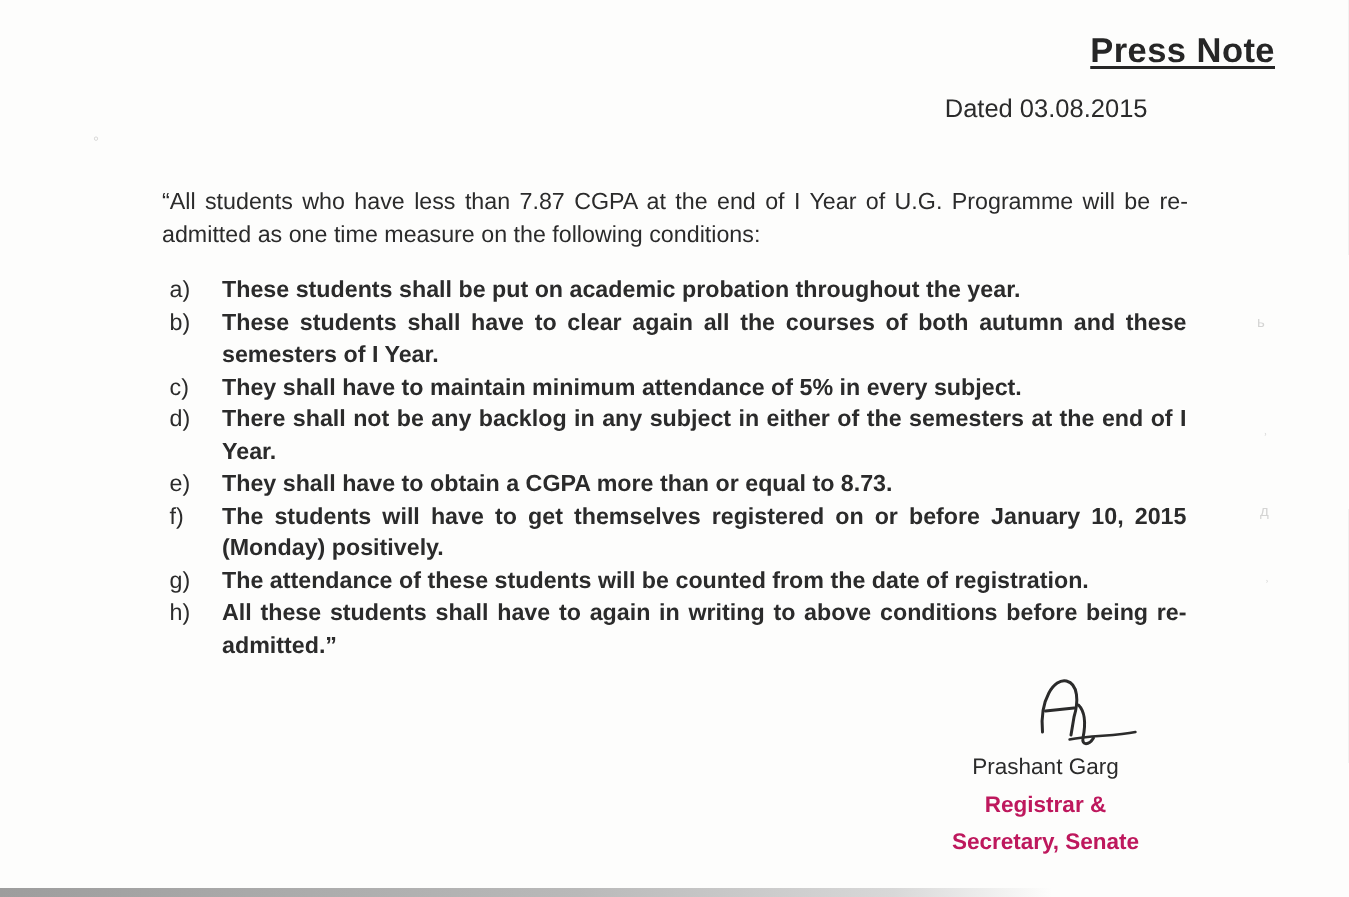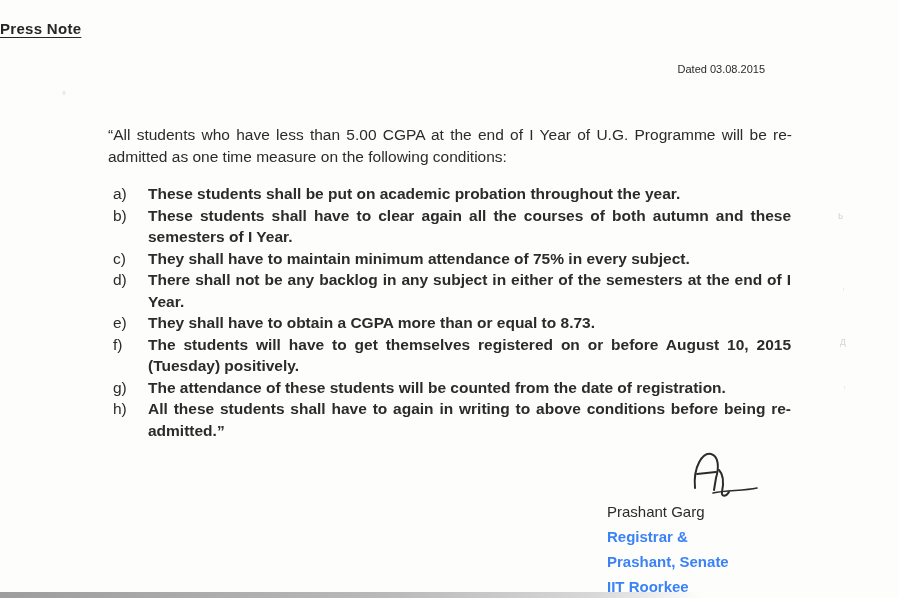--- a/index.html
+++ b/index.html
@@ -12,36 +12,36 @@
     width: 899px;
     height: 598px;
     background: #fdfdfc;
     overflow: hidden;
     font-family: "Liberation Sans", sans-serif;
     color: #262626;
   }
   .doc-title {
     position: absolute;
     top: 20px;
-    left: 0;
+    left: 12px;
     width: 838px;
-    text-align: left;
-    font-size: 15px;
+    text-align: right;
+    font-size: 23px;
     font-weight: bold;
     letter-spacing: 0.3px;
   }
   .doc-title span {
     text-decoration: underline;
     text-underline-offset: 3px;
   }
   .doc-date {
     position: absolute;
     top: 63px;
     right: 134px;
-    font-size: 11px;
+    font-size: 17px;
     color: #2b2b2b;
   }
   .intro {
     position: absolute;
     top: 124px;
     left: 108px;
     width: 684px;
     font-size: 15.5px;
     line-height: 21.5px;
     text-align: justify;
@@ -65,38 +65,39 @@
   .cond-text {
     flex: 1;
     text-align: justify;
     font-weight: bold;
   }
   .signature-block {
     position: absolute;
     top: 448px;
     right: 112px;
     width: 180px;
+    text-align: center;
     color: #1f1f1f;
   }
   .signature-mark {
     height: 52px;
     display: flex;
     justify-content: flex-end;
     padding-right: 26px;
   }
   .sig-name {
     font-size: 15px;
     line-height: 24px;
     color: #2b2b2b;
   }
   .sig-line {
     font-size: 15px;
     font-weight: bold;
     line-height: 25px;
-    color: #3b82f6;
+    color: #be185d;
   }
   .scan-edge-bottom {
     position: absolute;
     bottom: 0;
     left: 0;
     width: 78%;
     height: 6px;
     background: linear-gradient(to right, #9d9d9d 0%, #b9b9b9 55%, #d8d8d8 85%, rgba(220,220,220,0));
   }
   .artifact {
@@ -111,46 +112,46 @@
 <body>
 
 <div class="page">
 
   <div class="doc-title">
     <span>Press Note</span>
   </div>
 
   <div class="doc-date">Dated 03.08.2015</div>
 
-  <div class="intro">“All students who have less than 5.00 CGPA at the end of I Year of U.G. Programme will be re-admitted as one time measure on the following conditions:</div>
+  <div class="intro">“All students who have less than 7.87 CGPA at the end of I Year of U.G. Programme will be re-admitted as one time measure on the following conditions:</div>
 
   <div class="conditions">
     <div class="cond">
       <span class="cond-label">a)</span>
       <span class="cond-text">These students shall be put on academic probation throughout the year.</span>
     </div>
     <div class="cond">
       <span class="cond-label">b)</span>
       <span class="cond-text">These students shall have to clear again all the courses of both autumn and these semesters of I Year.</span>
     </div>
     <div class="cond">
       <span class="cond-label">c)</span>
-      <span class="cond-text">They shall have to maintain minimum attendance of 75% in every subject.</span>
+      <span class="cond-text">They shall have to maintain minimum attendance of 5% in every subject.</span>
     </div>
     <div class="cond">
       <span class="cond-label">d)</span>
       <span class="cond-text">There shall not be any backlog in any subject in either of the semesters at the end of I Year.</span>
     </div>
     <div class="cond">
       <span class="cond-label">e)</span>
       <span class="cond-text">They shall have to obtain a CGPA more than or equal to 8.73.</span>
     </div>
     <div class="cond">
       <span class="cond-label">f)</span>
-      <span class="cond-text">The students will have to get themselves registered on or before August 10, 2015 (Tuesday) positively.</span>
+      <span class="cond-text">The students will have to get themselves registered on or before January 10, 2015 (Monday) positively.</span>
     </div>
     <div class="cond">
       <span class="cond-label">g)</span>
       <span class="cond-text">The attendance of these students will be counted from the date of registration.</span>
     </div>
     <div class="cond">
       <span class="cond-label">h)</span>
       <span class="cond-text">All these students shall have to again in writing to above conditions before being re-admitted.”</span>
     </div>
   </div>
@@ -159,22 +160,21 @@
     <div class="signature-mark">
       <svg width="72" height="52" viewBox="0 0 72 52" fill="none" xmlns="http://www.w3.org/2000/svg">
         <path d="M6 40 C 4 18, 14 4, 22 6 C 30 8, 30 20, 27 30 L 25 42" stroke="#2b2b2b" stroke-width="2" fill="none" stroke-linecap="round"></path>
         <path d="M8 26 L 27 24" stroke="#2b2b2b" stroke-width="2" fill="none" stroke-linecap="round"></path>
         <path d="M30 22 C 34 26, 35 34, 33 44 C 32 49, 37 49, 40 44" stroke="#2b2b2b" stroke-width="2" fill="none" stroke-linecap="round"></path>
         <path d="M24 45 C 38 42, 54 43, 68 40" stroke="#2b2b2b" stroke-width="1.6" fill="none" stroke-linecap="round"></path>
       </svg>
     </div>
     <div class="sig-name">Prashant Garg</div>
     <div class="sig-line">Registrar &amp;</div>
-    <div class="sig-line">Prashant, Senate</div>
-    <div class="sig-line">IIT Roorkee</div>
+    <div class="sig-line">Secretary, Senate</div>
   </div>
 
   <span class="artifact" style="top: 90px; left: 62px;">°</span>
   <span class="artifact" style="top: 210px; left: 838px;">ь</span>
   <span class="artifact" style="top: 288px; left: 842px;">ʾ</span>
   <span class="artifact" style="top: 336px; left: 840px;">д</span>
   <span class="artifact" style="top: 386px; left: 843px;">ʾ</span>
 
   <div class="scan-edge-bottom"></div>
 

